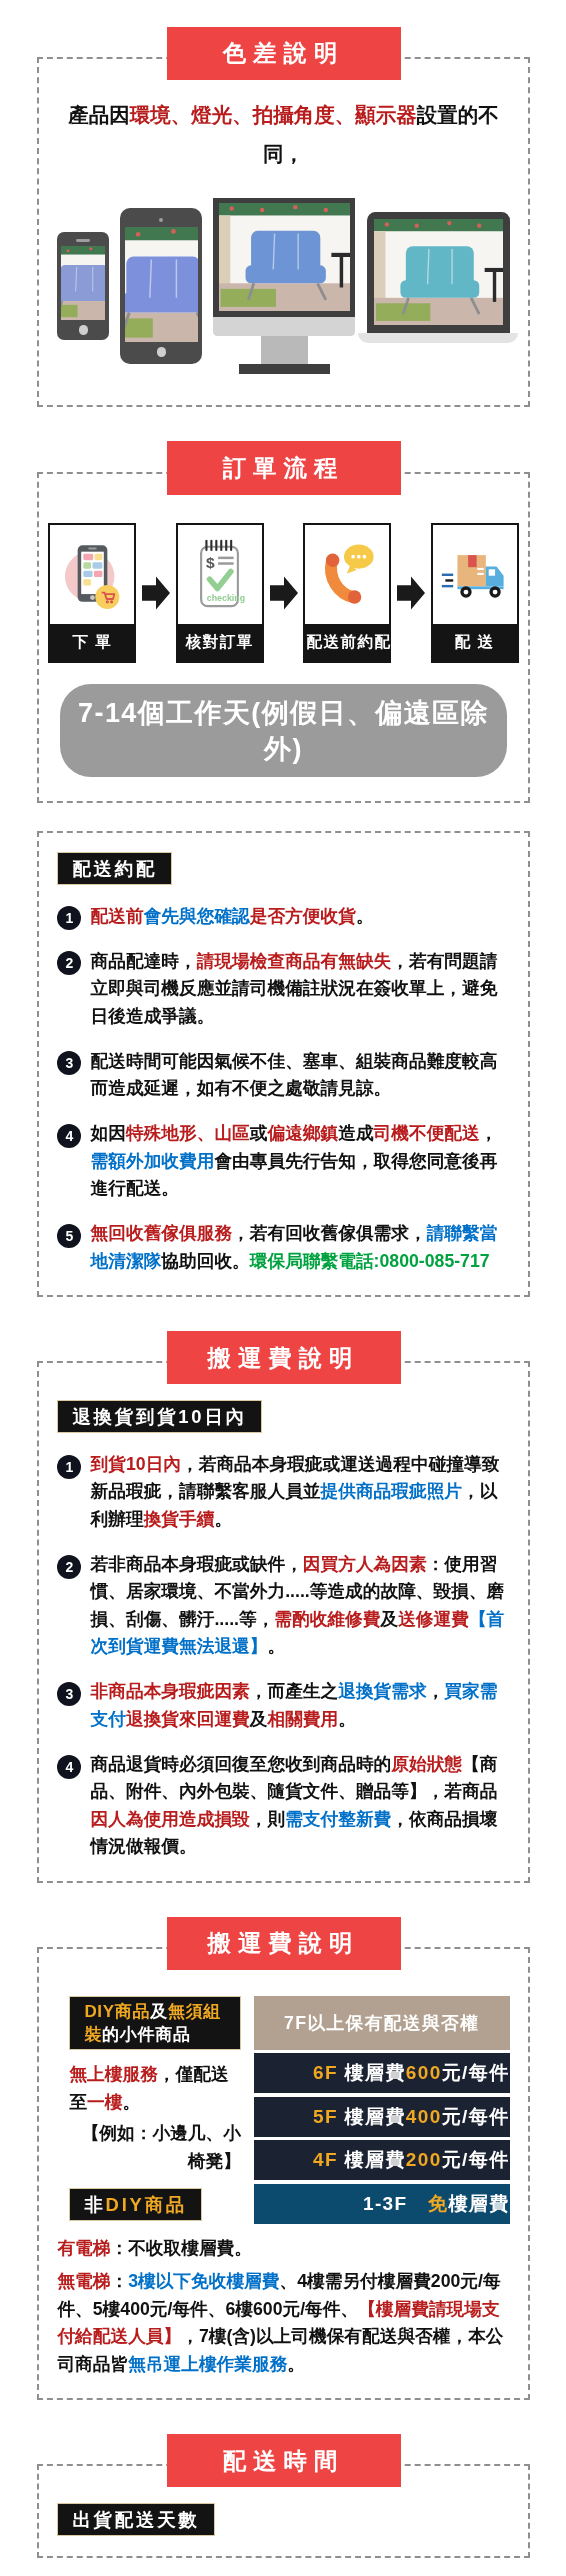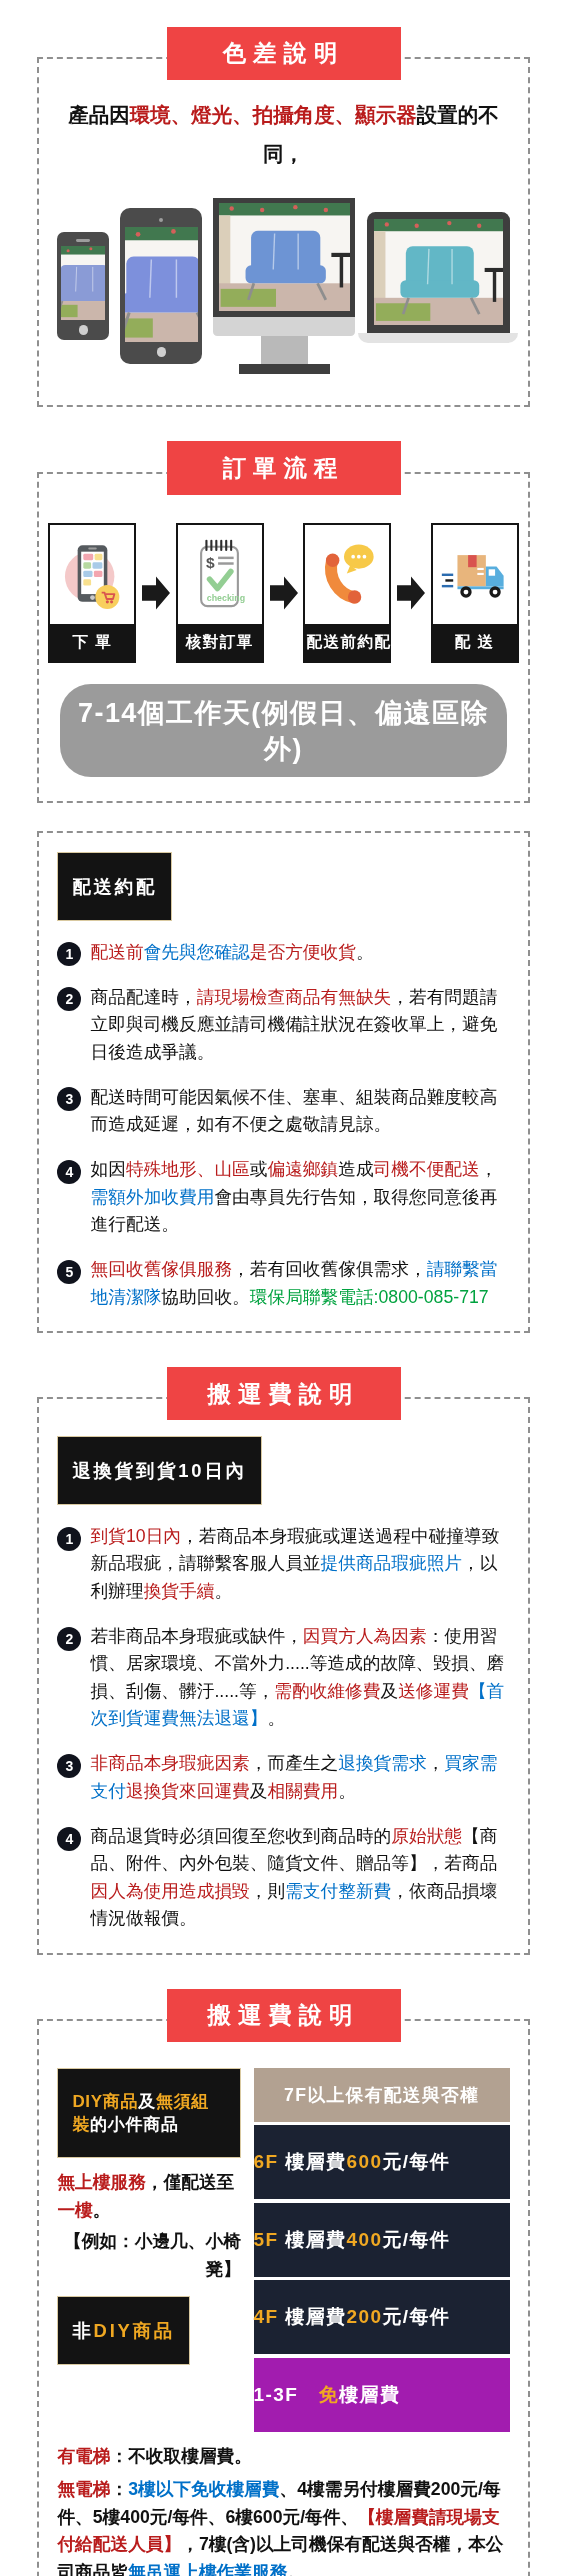--- a/index.html
+++ b/index.html
@@ -46,35 +46,35 @@
   .steps{display:flex;align-items:center;justify-content:center;gap:5.7px;margin-top:12.8px;}
   .step{width:84px;border:2.1px solid #141414;background:#fff;flex:0 0 auto;}
   .step .ic{height:99px;display:flex;align-items:center;justify-content:center;}
   .step .lbl{background:#141414;color:#fff;text-align:center;font-size:15.6px;font-weight:bold;
     padding:7.8px 1.4px;letter-spacing:1.4px;white-space:nowrap;}
   .flow-arrow{flex:0 0 auto;display:flex;align-items:center;}
   .pill{background:#9b9b9b;border-radius:31px;color:#fff;text-align:center;font-size:27px;
     font-weight:bold;letter-spacing:1.4px;padding:10.6px 0;margin:21px 2.8px 4.3px;}
   
   .label-box{display:inline-block;background:#131313;border:1.4px solid #d9c9a0;color:#fff;
-    font-size:18.4px;font-weight:bold;padding:21px 14px;letter-spacing:2.8px;}
+    font-size:18.4px;font-weight:bold;padding:3px 14px;letter-spacing:2.8px;}
   .items{margin-top:4.3px;}
   .item{display:flex;gap:9.2px;margin:17.7px 0 0;align-items:flex-start;}
   .num{flex:0 0 auto;width:24px;height:24px;border-radius:50%;background:#10131d;color:#fff;
     font-size:14px;font-weight:bold;display:flex;align-items:center;justify-content:center;margin-top:3.5px;}
-  .txt{margin:0;font-size:17.7px;font-weight:normal;line-height:1.55;}
-  
-  .cols{display:flex;gap:12.8px;margin-top:10px;}
+  .txt{margin:0;font-size:17.7px;font-weight:bold;line-height:1.55;}
+  
+  .cols{display:flex;gap:12.8px;margin-top:10px;margin-left:12px;}
   .col-l{flex:1;min-width:0;}
   .col-r{flex:0 0 256px;}
   .fee-head{background:#b2a191;color:#fff;text-align:center;font-size:17.7px;font-weight:bold;
     padding:15px 0;letter-spacing:1.4px;}
-  .fee-row{background:#1b2232;text-align:left;font-size:19px;font-weight:bold;padding:24px 0;
+  .fee-row{background:#1b2232;text-align:right;font-size:19px;font-weight:bold;padding:7px 0;
     margin-top:3.5px;letter-spacing:1.4px;}
-  .fee-row.free{background:#a21caf;}
+  .fee-row.free{background:#0c4a6e;}
   .fee-note-line{font-size:17.7px;font-weight:bold;line-height:1.55;margin:11.3px 0 0;}
   .mini-gap{margin-top:12.8px;}
 </style>
 </head>
 <body>
 
 <div class="page">
 
   <div class="sec">
     <div class="sec-hdr">色差說明</div>

